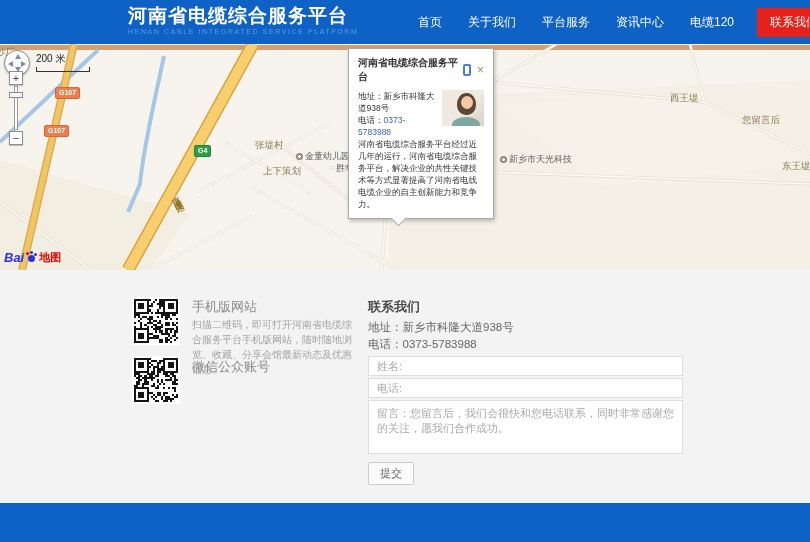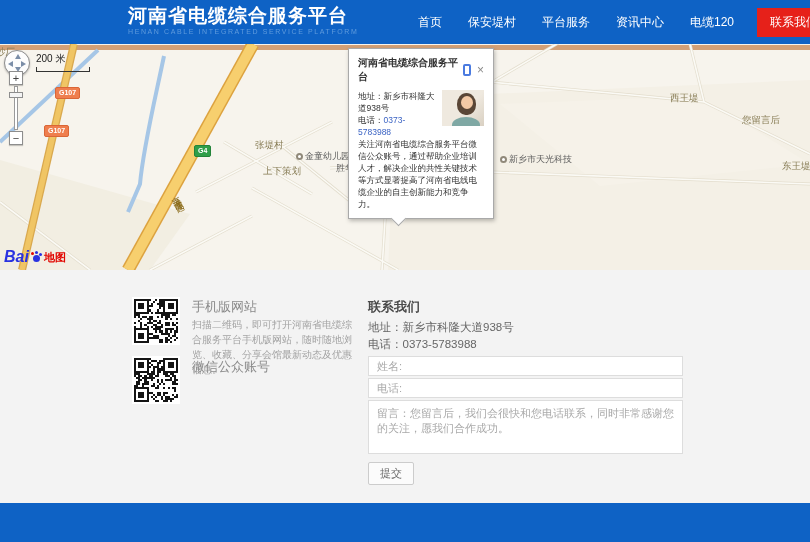--- a/index.html
+++ b/index.html
@@ -52,21 +52,21 @@
   .iw-close { font-size:12px; color:#8a8a8a; line-height:10px; cursor:pointer; }
   .iw-body { margin-top:6px; font-size:8.5px; line-height:12px; color:#333; }
   .iw-photo { float:right; width:42px; height:36px; margin:0 0 2px 4px; background:linear-gradient(135deg,#efe9df 55%,#d9d0c2); position:relative; overflow:hidden; }
   .iw-photo .hair { position:absolute; right:8px; top:3px; width:19px; height:22px; background:#5a4636; border-radius:50% 50% 45% 45%; }
   .iw-photo .face { position:absolute; right:11px; top:6px; width:12px; height:13px; background:#f3c9a5; border-radius:50%; }
   .iw-photo .bodyshape { position:absolute; right:4px; bottom:-7px; width:28px; height:16px; background:#7fa8a4; border-radius:50% 50% 0 0; }
   .iw-phone-num { color:#3c64c4; }
 
   
   .attr { position:absolute; left:4px; top:204px; height:18px; display:flex; align-items:center; }
-  .logo-bai { font-size:16px; font-weight:bold; color:#2932e1; font-style:italic; }
+  .logo-bai { font-size:13px; font-weight:bold; color:#2932e1; font-style:italic; }
   .paw { position:relative; width:11px; height:10px; margin:0 2px; }
   .paw::before { content:""; position:absolute; left:2px; top:3px; width:7px; height:7px; background:#2932e1; border-radius:50%; }
   .paw::after { content:""; position:absolute; left:0; top:0; width:3px; height:3px; background:#e10601; border-radius:50%; box-shadow:4px -1px 0 #2932e1, 8px 1px 0 #2932e1; }
   .logo-map { font-size:11px; font-weight:bold; color:#e10601; }
   .attr-text { font-size:9px; color:#666; margin-left:6px; }
   .attr-text a { color:#6f8fc9; text-decoration:none; cursor:pointer; }
 
   
   #lower { position:absolute; left:0; top:270px; width:810px; height:233px; background:#f3f3f3; }
   .qr { position:absolute; width:48px; height:48px; background:#fff; padding:2px; }
@@ -94,21 +94,21 @@
 
 <div id="page">
 
   <div id="header">
     <div class="logo">
       <div class="logo-title">河南省电缆综合服务平台</div>
       <div class="logo-sub">HENAN CABLE INTEGRATED SERVICE PLATFORM</div>
     </div>
     <div id="nav">
       <span class="nav-item">首页</span>
-      <span class="nav-item">保安堤村</span>
+      <span class="nav-item">关于我们</span>
       <span class="nav-item">平台服务</span>
       <span class="nav-item">资讯中心</span>
       <span class="nav-item">电缆120</span>
       <span class="nav-item active">联系我们</span>
     </div>
   </div>
 
   <div id="map">
     <svg width="810" height="226" viewBox="0 0 810 226">
       <rect x="0" y="0" width="810" height="226" fill="#f7f4ed"></rect>
@@ -198,21 +198,21 @@
         <span class="iw-close">×</span>
       </div>
       <div class="iw-body">
         <div class="iw-photo">
             <i class="hair"></i>
             <i class="face"></i>
             <i class="bodyshape"></i>
           </div>
         <div>地址：新乡市科隆大道938号</div>
         <div><span>电话：</span><span class="iw-phone-num">0373-5783988</span></div>
-        <div>关注河南省电缆综合服务平台微信公众账号，通过帮助企业培训人才，解决企业的共性关键技术等方式显著提高了河南省电线电缆企业的自主创新能力和竞争力。</div>
+        <div>河南省电缆综合服务平台经过近几年的运行，河南省电缆综合服务平台，解决企业的共性关键技术等方式显著提高了河南省电线电缆企业的自主创新能力和竞争力。</div>
       </div>
     </div>
 
     <div class="attr">
       <span class="logo-bai">Bai</span>
       <span class="paw"></span>
       <span class="logo-map">地图</span>
     </div>
   </div>
 

